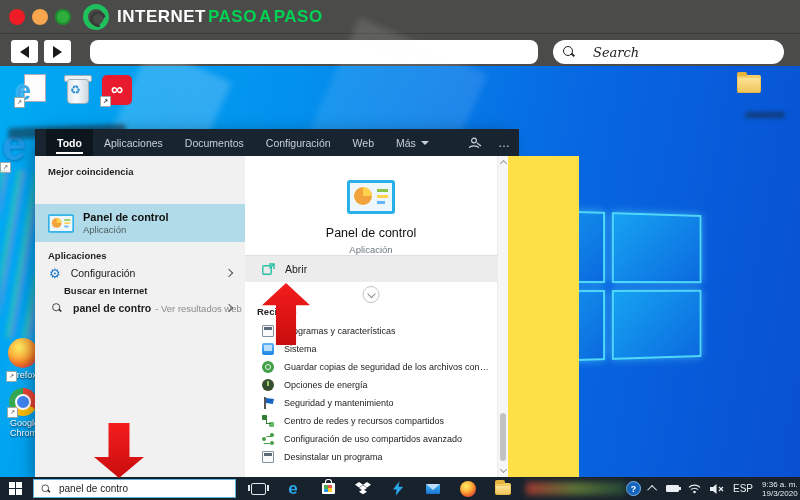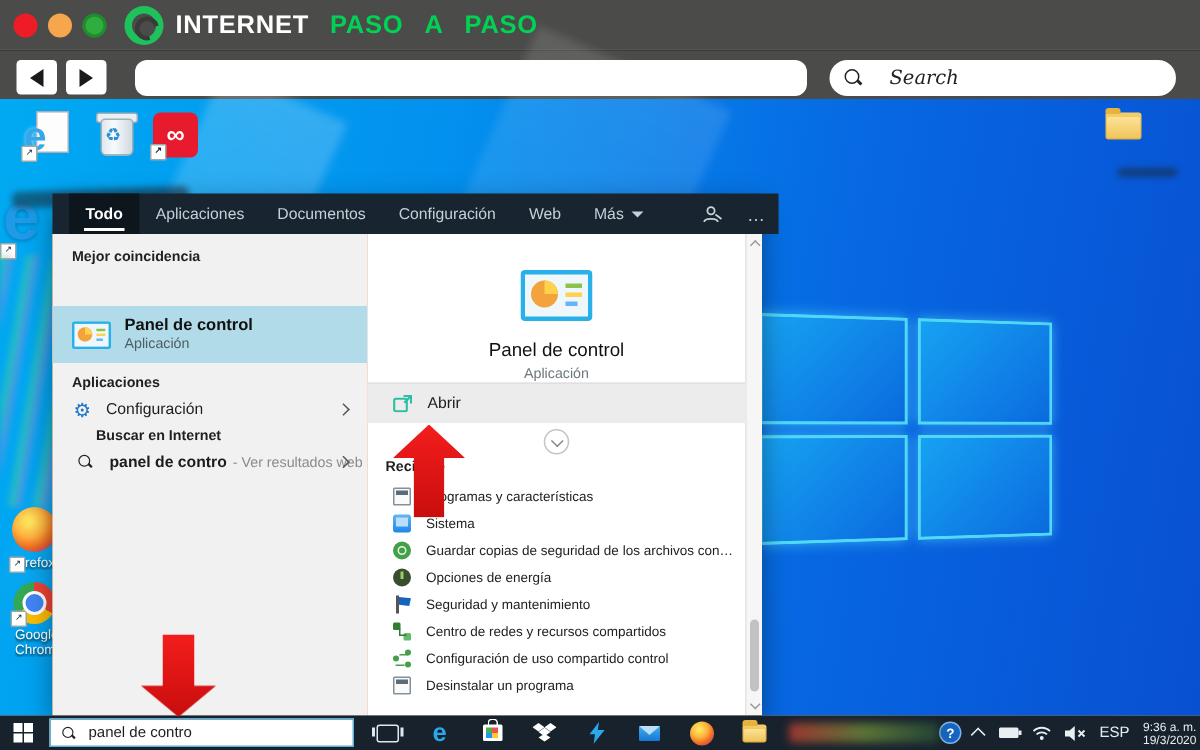--- a/index.html
+++ b/index.html
@@ -12,21 +12,21 @@
   .dot{width:16px;height:16px;border-radius:50%;margin-left:7px;}
   .dot.red{background:#ee1c25;margin-left:9px;}
   .dot.amber{background:#f6a64c;}
   .dot.green{background:#2fae3e;box-shadow:inset 0 0 0 2px rgba(0,80,20,.35);}
   .logo-ring{width:26px;height:26px;border-radius:50%;border:5px solid #1fc15d;box-sizing:border-box;
              margin-left:12px;position:relative;background:#4b4b49;}
   .logo-ring::after{content:'';position:absolute;left:2px;top:2px;width:10px;height:10px;
              border:3px solid #3a3a38;border-radius:50%;border-right-color:transparent;transform:rotate(30deg);}
   .logo-text{margin-left:8px;font-size:17px;font-weight:bold;letter-spacing:.5px;white-space:nowrap;}
   .logo-text .w{color:#fff;}
-  .logo-text .g{color:#00d254;margin-left:14px;}
+  .logo-text .g{color:#00d254;margin-left:2px;}
   .navbar{position:absolute;left:0;top:33px;width:800px;height:33px;background:#4b4b49;
           border-top:1px solid #3c3c3a;}
   .navbtn{position:absolute;top:6px;width:27px;height:23px;background:#fff;border-radius:3px;
           display:flex;align-items:center;justify-content:center;cursor:pointer;}
   .navbtn.back{left:11px;} .navbtn.fwd{left:44px;}
   .tri-l{width:0;height:0;border-top:6px solid transparent;border-bottom:6px solid transparent;border-right:9px solid #1a1a1a;}
   .tri-r{width:0;height:0;border-top:6px solid transparent;border-bottom:6px solid transparent;border-left:9px solid #1a1a1a;}
   .addressbar{position:absolute;left:90px;top:6px;width:448px;height:24px;background:#fff;border-radius:8px;}
   .srchpill{position:absolute;left:553px;top:6px;width:231px;height:24px;background:#fff;border-radius:13px;
             display:flex;align-items:center;padding-left:10px;box-sizing:border-box;color:#222;}
@@ -83,21 +83,21 @@
   
   .panel{position:absolute;left:35px;top:129px;width:473px;height:348px;box-shadow:0 6px 18px rgba(0,0,0,.4);}
   .phead{position:absolute;left:0;top:0;width:100%;height:27px;background:#182430;display:flex;align-items:stretch;color:#c6d0d6;padding-left:11px;}
   .tab{display:flex;align-items:center;padding:0 11px;font-size:10.5px;cursor:pointer;position:relative;}
   .tab.active{background:#0d161d;color:#fff;font-weight:bold;}
   .tab.active::after{content:'';position:absolute;left:10px;right:10px;bottom:2px;height:2px;background:#fff;}
   .caret{width:0;height:0;border-left:4px solid transparent;border-right:4px solid transparent;border-top:4px solid #c6d0d6;margin-left:5px;}
   .phead .spacer{flex:1;}
   .hicon{display:flex;align-items:center;padding:0 8px;cursor:pointer;}
   .dots{font-size:12px;letter-spacing:1px;color:#c6d0d6;}
-  .pbody{position:absolute;left:0;top:27px;width:473px;height:321px;background:#f97316;}
+  .pbody{position:absolute;left:0;top:27px;width:544px;height:321px;background:#fde047;}
   .leftcol{position:absolute;left:0;top:0;width:210px;height:321px;background:#f1f1f1;}
   .sechead{font-size:9.5px;font-weight:bold;color:#1f1f1f;margin:0;padding:0 0 0 13px;}
   .bestrow{position:absolute;left:0;top:48px;width:210px;height:38px;background:#b1dbe8;display:flex;align-items:center;cursor:pointer;}
   .bestrow .meta{margin-left:9px;}
   .bestrow .t{font-size:11px;font-weight:bold;color:#111;}
   .bestrow .s{font-size:9.5px;color:#4e5d63;margin-top:1px;}
   .lrow{position:absolute;left:0;width:210px;height:22px;display:flex;align-items:center;cursor:pointer;}
   .lrow .lbl{font-size:10.5px;color:#1c1c1c;margin-left:10px;white-space:nowrap;overflow:hidden;max-width:150px;}
   .lrow .sub{font-size:9.5px;color:#8a8a8a;margin-left:4px;white-space:nowrap;}
   .lrow .chev{position:absolute;right:13px;}
@@ -387,21 +387,21 @@
           <li>
               <div class="ri ri-flag"></div>
               <span class="lbl">Seguridad y mantenimiento</span>
             </li>
           <li>
               <div class="ri ri-network"></div>
               <span class="lbl">Centro de redes y recursos compartidos</span>
             </li>
           <li>
               <div class="ri ri-share"></div>
-              <span class="lbl">Configuración de uso compartido control</span>
+              <span class="lbl">Configuración de uso compartidos avanzado</span>
             </li>
           <li>
               <div class="ri ri-window"></div>
               <span class="lbl">Desinstalar un programa</span>
             </li>
         </ul>
       </div>
 
       <div class="pscroll">
         <div class="up"></div>

